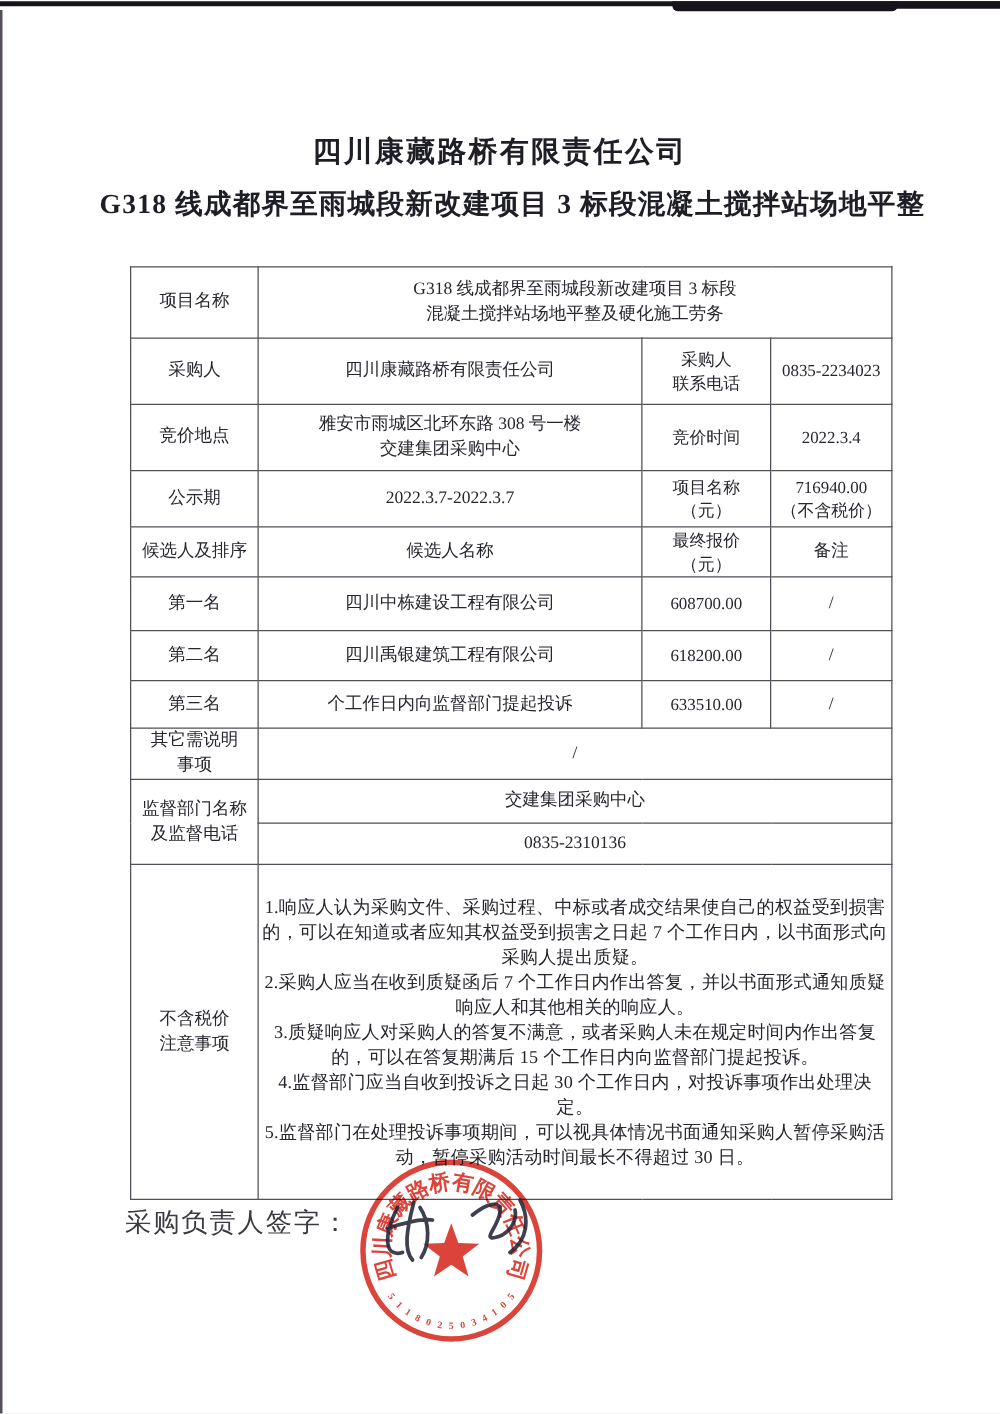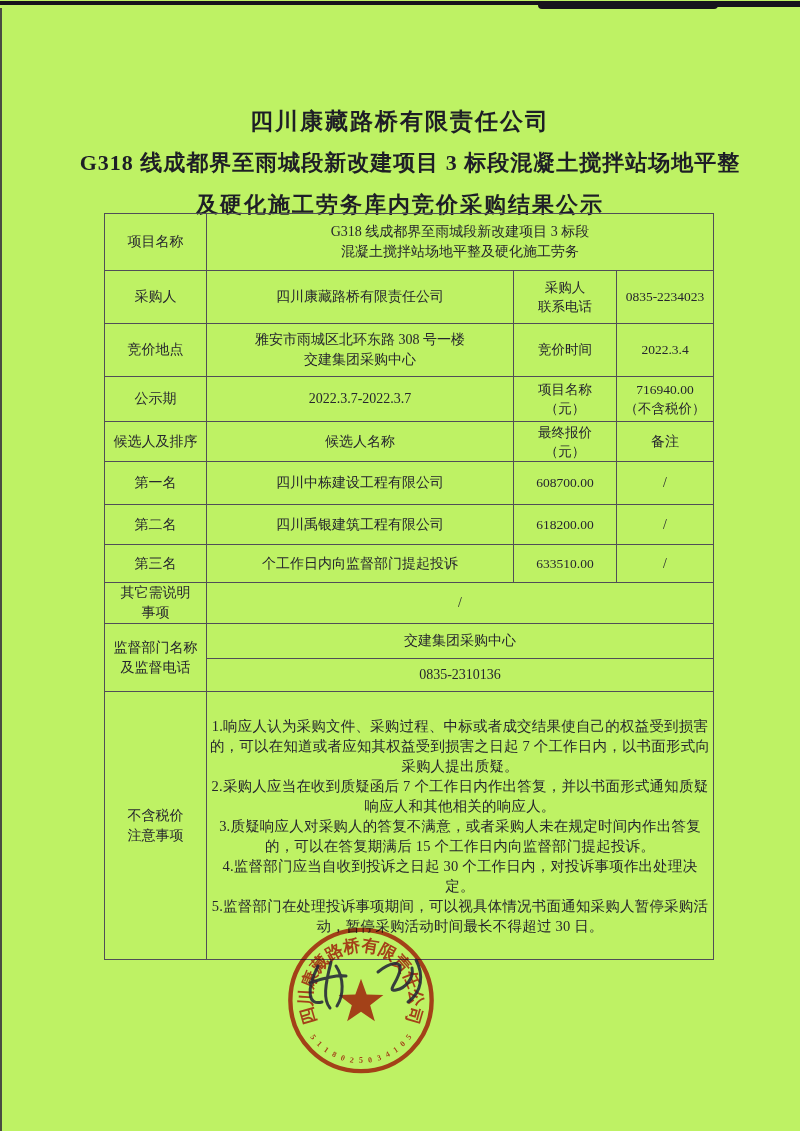--- a/index.html
+++ b/index.html
@@ -1,18 +1,18 @@
 <!DOCTYPE html>
 <html><head>
 <meta charset="utf-8">
 <style>
   html,body { margin:0; padding:0; background:#e8e8e8; }
   .sheet {
     position:relative; width:800px; height:1131px;
-    background:#bef264;
+    background:#ffffff;
     font-family:"Liberation Serif","DejaVu Serif",serif;
     color:#26262e; overflow:hidden;
   }
   
   .scan-top { position:absolute; top:1px; left:0; width:800px; height:4px; background:#17131c; }
   .scan-top-bump { position:absolute; top:1px; left:538px; width:180px; height:8px; background:#17131c; border-radius:0 0 4px 4px; }
   .scan-top-right { position:absolute; top:1px; left:712px; width:88px; height:6px; background:#17131c; }
   .scan-left { position:absolute; top:8px; left:0; width:2px; height:1123px; background:#352f3c; opacity:.85; }
 
   
@@ -57,21 +57,20 @@
 <div class="sheet">
 
   <div class="scan-top"></div>
   <div class="scan-top-bump"></div>
   <div class="scan-top-right"></div>
   <div class="scan-left"></div>
 
   <div class="titles">
     <div class="t-company">四川康藏路桥有限责任公司</div>
     <div class="t-line">G318 线成都界至雨城段新改建项目 3 标段混凝土搅拌站场地平整</div>
-    <div class="t-line2">及硬化施工劳务库内竞价采购结果公示</div>
   </div>
 
   <table class="doc">
     <colgroup>
       <col style="width:102px">
         <col style="width:307px">
         <col style="width:103px">
         <col style="width:97px">
     </colgroup>
     <tbody>
@@ -165,20 +164,21 @@
         <div class="obj-para">1.响应人认为采购文件、采购过程、中标或者成交结果使自己的权益受到损害的，可以在知道或者应知其权益受到损害之日起 7 个工作日内，以书面形式向采购人提出质疑。</div>
         <div class="obj-para">2.采购人应当在收到质疑函后 7 个工作日内作出答复，并以书面形式通知质疑响应人和其他相关的响应人。</div>
         <div class="obj-para">3.质疑响应人对采购人的答复不满意，或者采购人未在规定时间内作出答复的，可以在答复期满后 15 个工作日内向监督部门提起投诉。</div>
         <div class="obj-para">4.监督部门应当自收到投诉之日起 30 个工作日内，对投诉事项作出处理决定。</div>
         <div class="obj-para">5.监督部门在处理投诉事项期间，可以视具体情况书面通知采购人暂停采购活动，暂停采购活动时间最长不得超过 30 日。</div>
       </td>
     </tr>
   </tbody>
     </table>
 
+  <div class="sign-line">采购负责人签字：</div>
 
   <svg class="stamp" id="stamp-svg" viewBox="0 0 180 180" style="color: rgb(216, 52, 42);">
     <circle cx="90" cy="90" r="81" fill="none" stroke="currentColor" stroke-width="5"></circle>
     <polygon fill="currentColor" points="90,65 83.5,83.1 64.3,83.7 79.5,95.4 74.1,113.8 90,103 105.9,113.8 100.5,95.4 115.7,83.7 96.5,83.1"></polygon>
     <g id="stamp-ring-chars">
         <text x="29.5" y="107.7" transform="rotate(-106.3 29.5 107.7)" class="ring-char">四</text>
         <text x="27.1" y="86.7" transform="rotate(-87.0 27.1 86.7)" class="ring-char">川</text>
         <text x="31.7" y="66.1" transform="rotate(-67.7 31.7 66.1)" class="ring-char">康</text>
         <text x="42.9" y="48.1" transform="rotate(-48.3 42.9 48.1)" class="ring-char">藏</text>
         <text x="59.5" y="34.9" transform="rotate(-29.0 59.5 34.9)" class="ring-char">路</text>

